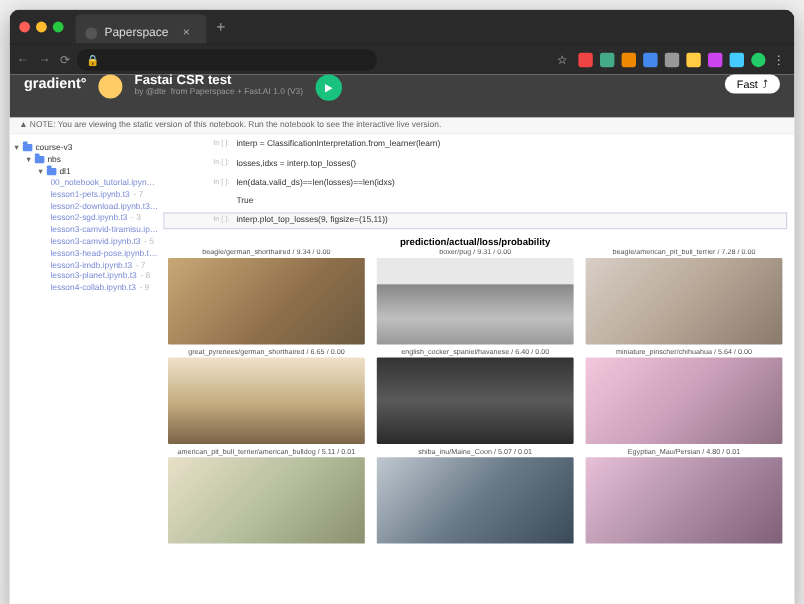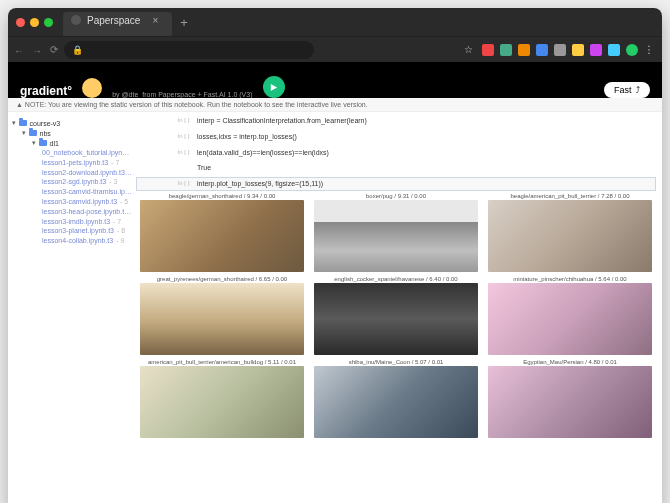--- a/index.html
+++ b/index.html
@@ -3,33 +3,33 @@
 <meta charset="utf-8">
 <style>
   *{box-sizing:border-box;margin:0;padding:0;font-family:-apple-system,BlinkMacSystemFont,"Segoe UI",Helvetica,Arial,sans-serif}
   body{background:#f0f0f0;display:flex;justify-content:center;padding:8px}
   .window{width:670px;height:503px;background:#fff;border-radius:8px;overflow:hidden;box-shadow:0 6px 20px rgba(0,0,0,.3);display:flex;flex-direction:column}
   
   .titlebar{height:28px;background:#2a2a2a;display:flex;align-items:center;padding:0 8px;color:#ccc;font-size:10px}
   .traffic{display:flex;gap:5px;margin-right:10px}
   .dot{width:9px;height:9px;border-radius:50%}
   .red{background:#ff5f57}.yel{background:#febc2e}.grn{background:#28c840}
-  .tab{display:flex;align-items:flex-start;gap:6px;padding:3px 14px 3px 8px;background:#3a3a3a;border-radius:4px 4px 0 0;font-size:10px;color:#ddd;height:24px;margin-top:4px;position:relative}
+  .tab{display:flex;align-items:flex-end;gap:6px;padding:3px 14px 3px 8px;background:#3a3a3a;border-radius:4px 4px 0 0;font-size:10px;color:#ddd;height:24px;margin-top:4px;position:relative}
   .tab-close{margin-left:6px;color:#aaa}
   .tab-fav{width:10px;height:10px;border-radius:50%;background:#555}
   .newtab{color:#999;margin-left:8px;font-size:13px}
   
   .urlbar{height:26px;background:#2a2a2a;display:flex;align-items:center;padding:0 6px;gap:6px;font-size:10px;color:#bbb;border-top:1px solid #222}
   .navbtns{display:flex;gap:8px;color:#888}
   .urlfield{flex:0 0 250px;background:#1e1e1e;border-radius:12px;height:18px;display:flex;align-items:center;padding:0 8px;color:#ccc;gap:5px}
   .lock{color:#9fa;font-size:9px}
   .ext{display:flex;gap:6px;margin-left:auto;align-items:center}
   .ext span{width:12px;height:12px;border-radius:2px;display:inline-block}
   
-  .gheader{height:36px;background:#000000;display:flex;align-items:flex-end;padding:0 12px;color:#fff;gap:10px}
+  .gheader{height:36px;background:#404040;display:flex;align-items:flex-start;padding:0 12px;color:#fff;gap:10px}
   .brand{font-size:12px;font-weight:600}
   .avatar{width:20px;height:20px;border-radius:50%;background:#fc6}
   .titleblock{display:flex;flex-direction:column;line-height:1}
   .nbtitle{font-size:11px;font-weight:600}
   .nbsub{font-size:7px;color:#999}
   .run{width:22px;height:22px;border-radius:50%;background:#19c37d;display:flex;align-items:center;justify-content:center}
   .run svg{fill:#fff}
   .share{margin-left:auto;background:#fff;color:#000;border-radius:11px;font-size:9px;padding:3px 10px;display:flex;align-items:center;gap:4px}
   
   .note{background:#f7f7f7;font-size:7px;color:#666;padding:3px 8px;display:flex;align-items:center;gap:4px;border-bottom:1px solid #eee;font-family:Menlo,monospace}
@@ -104,20 +104,21 @@
       <span style="background:#4cf"></span>
       <span style="background:#2c6;border-radius:50%"></span>
       <span style="color:#ccc">⋮</span>
     </div>
   </div>
 
   <div class="gheader">
     <span class="brand">gradient°</span>
     <div class="avatar"></div>
     <div class="titleblock">
+      <span class="nbtitle">Fastai CSR test</span>
       <span class="nbsub">
         <span>by @dte</span> &nbsp;<span>from Paperspace + Fast.AI 1.0 (V3)</span>
       </span>
     </div>
     <div class="run">
       <svg width="9" height="9" viewBox="0 0 10 10">
           <path d="M2 1l7 4-7 4z"></path>
         </svg>
     </div>
     <div class="share">
@@ -178,20 +179,21 @@
           </div>
           <div class="codecell">
             <div class="prompt"></div>
             <div class="code">True</div>
           </div>
           <div class="codecell active">
             <div class="prompt">In [ ]:</div>
             <div class="code">interp.plot_top_losses(9, figsize=(15,11))</div>
           </div>
         </div>
+      <div class="out-title">prediction/actual/loss/probability</div>
       <div class="grid" id="grid">
           <div class="gitem">
             <div class="caption">beagle/german_shorthaired / 9.34 / 0.00</div>
             <div class="thumb t0"></div>
           </div>
           <div class="gitem">
             <div class="caption">boxer/pug / 9.31 / 0.00</div>
             <div class="thumb t1"></div>
           </div>
           <div class="gitem">

